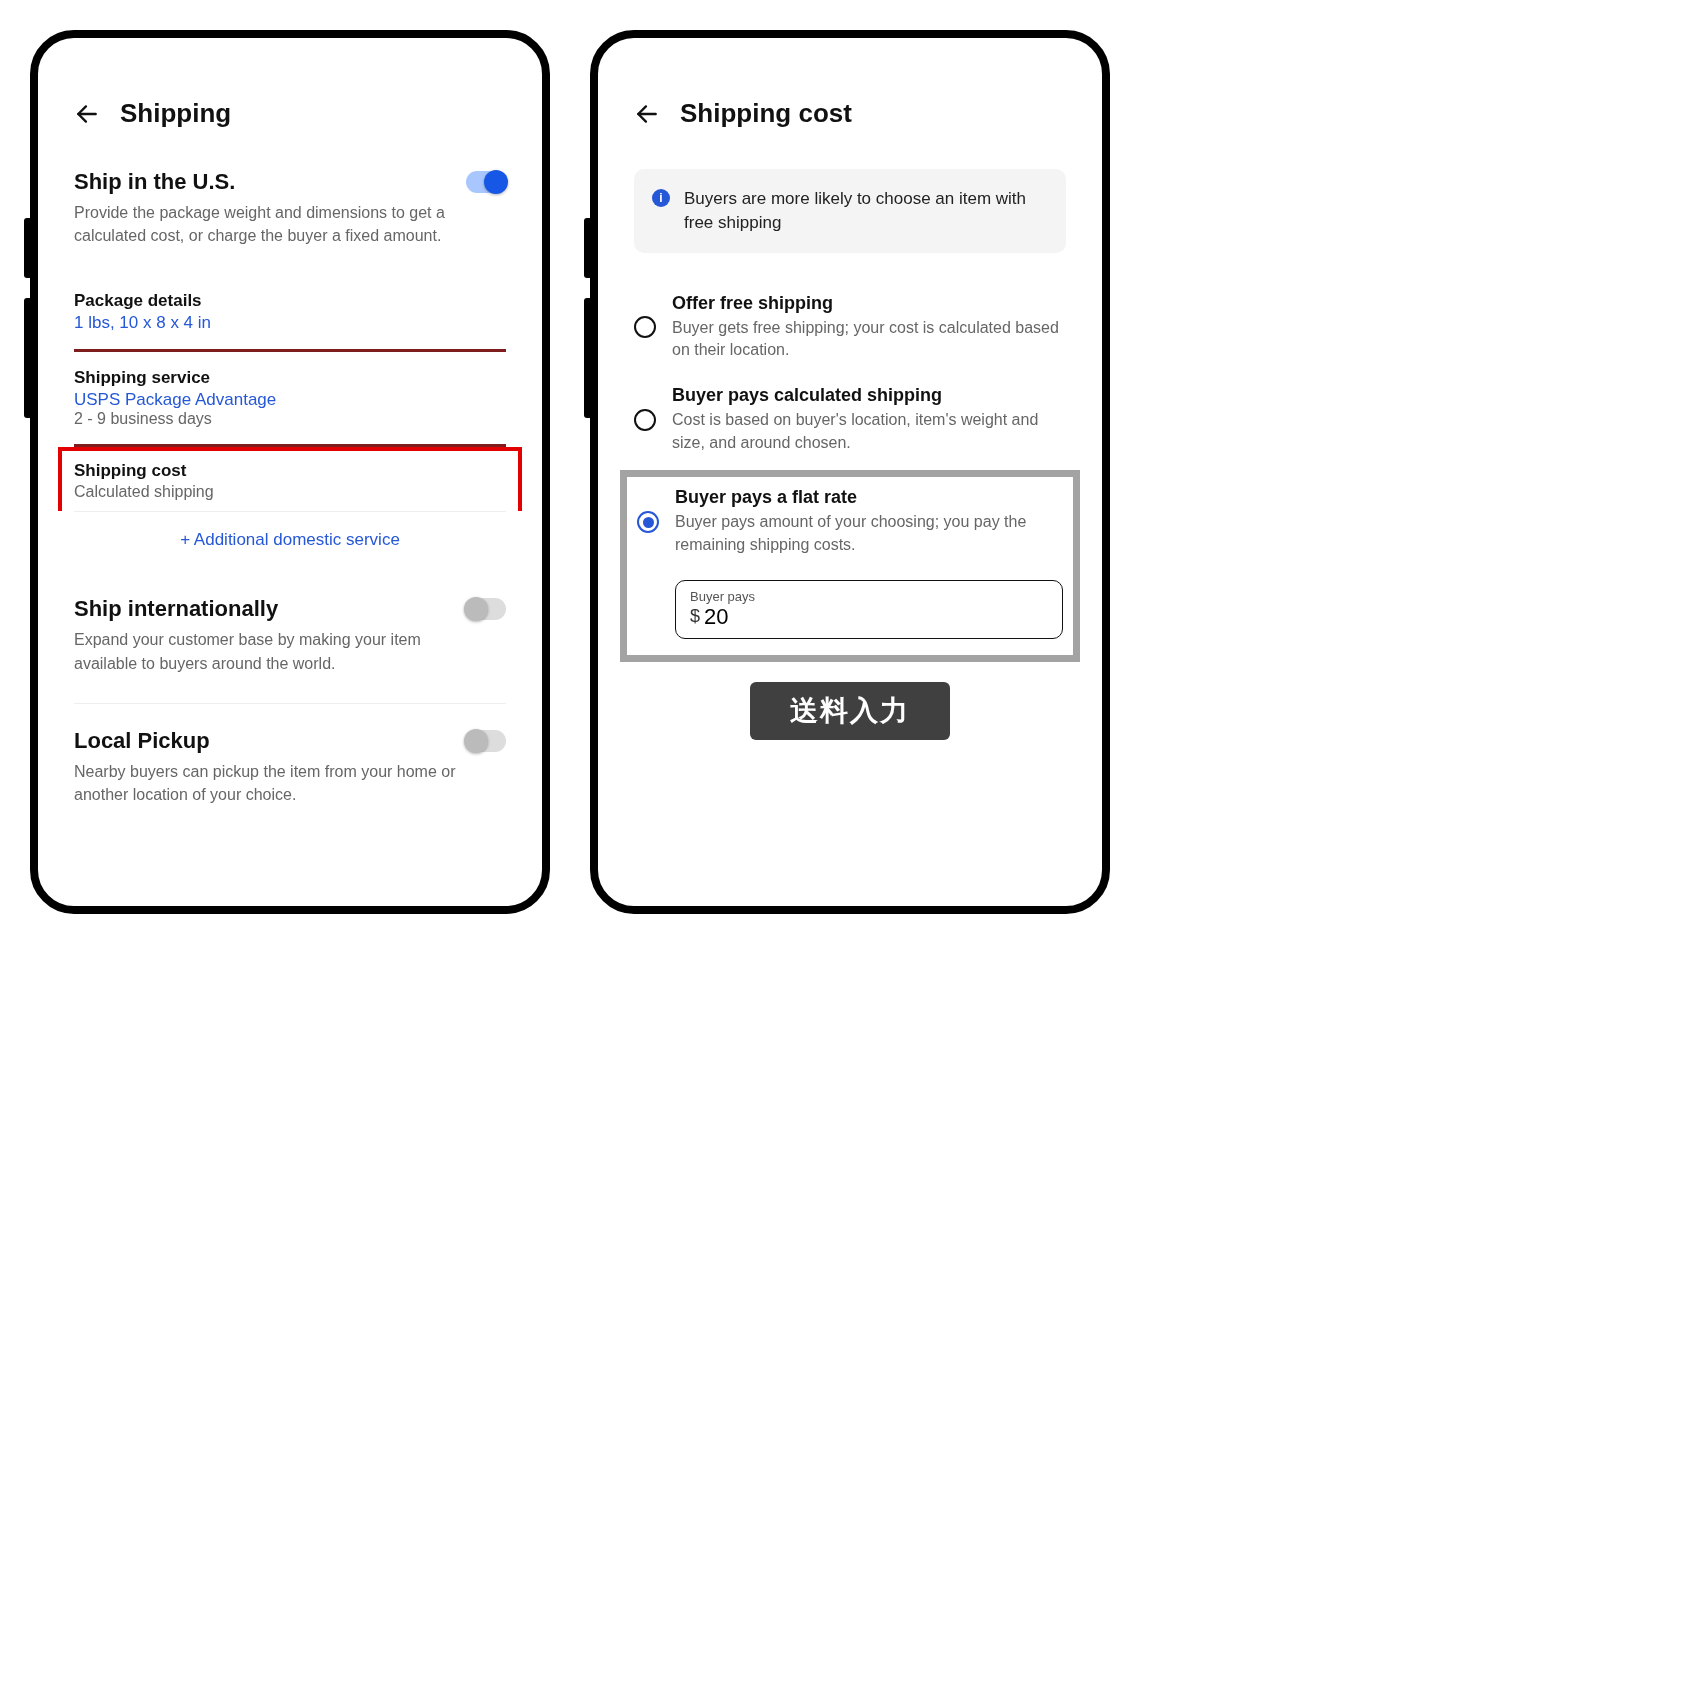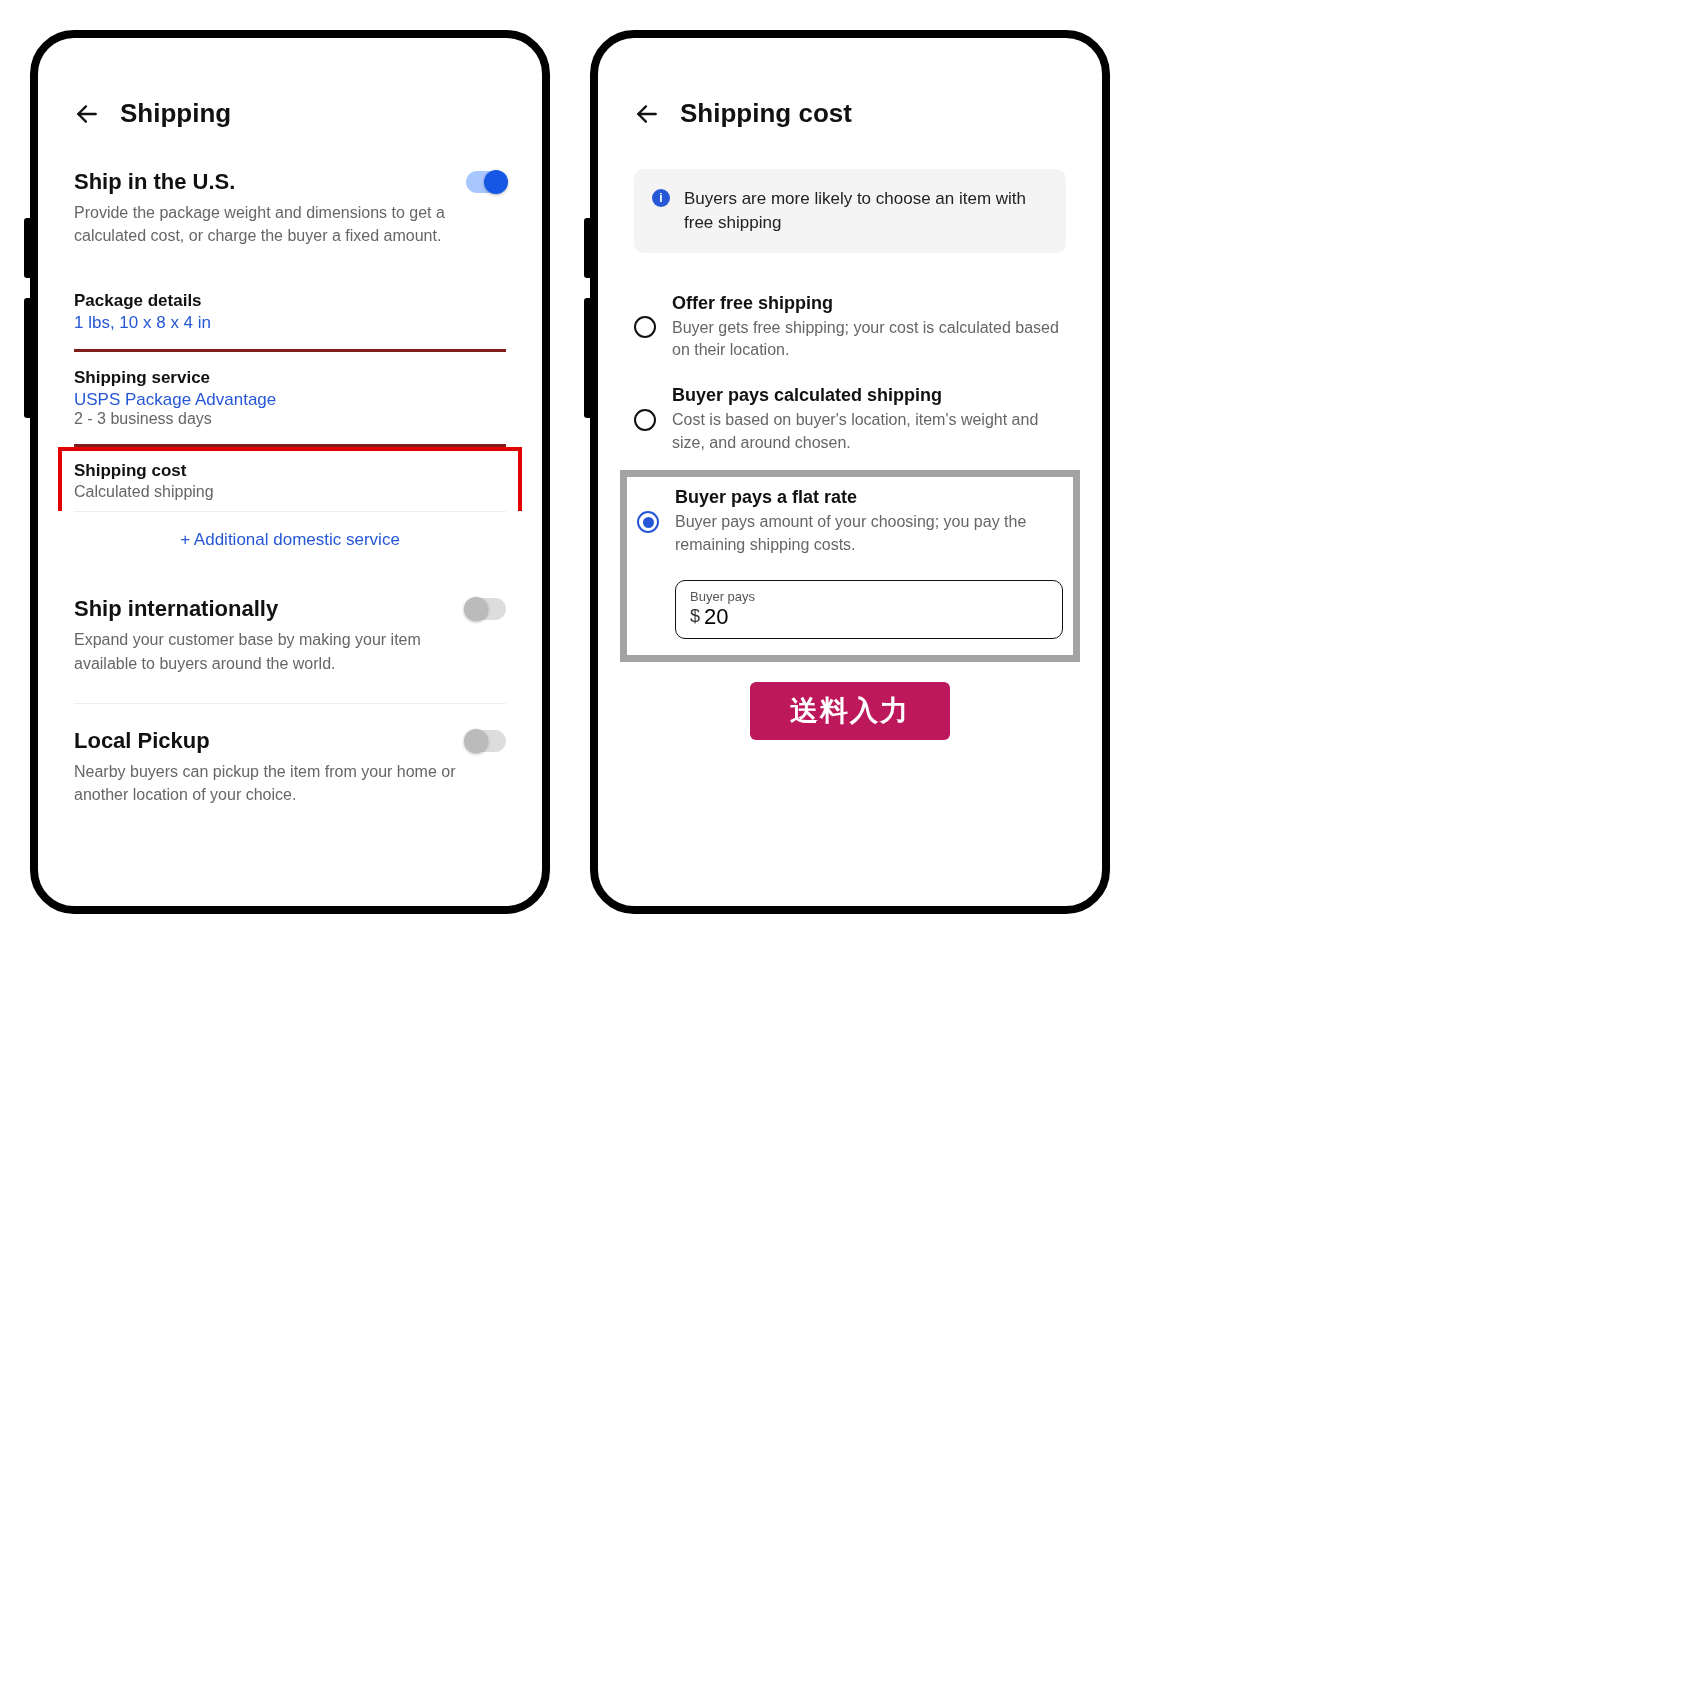--- a/index.html
+++ b/index.html
@@ -189,21 +189,21 @@
     margin-top: 12px;
     margin-left: 38px;
   }
   .input-label { font-size: 13px; color: #555; }
   .input-row { display: flex; align-items: center; gap: 4px; }
   .input-currency { font-size: 18px; color: #333; }
   .input-value { font-size: 22px; color: #000000; }
   .callout {
     margin: 20px auto 0 auto;
     width: 200px;
-    background: #be185d;
+    background: #404040;
     color: #fff;
     text-align: center;
     font-size: 28px;
     font-weight: 600;
     padding: 10px 0;
     border-radius: 6px;
     letter-spacing: 2px;
   }
 </style>
 </head>
@@ -233,21 +233,21 @@
     </div>
 
     <div class="row">
       <div class="row-label">Package details</div>
       <div class="row-value">1 lbs, 10 x 8 x 4 in</div>
     </div>
 
     <div class="row">
       <div class="row-label">Shipping service</div>
       <div class="row-value">USPS Package Advantage</div>
-      <div class="row-sub">2 - 3 business days</div>
+      <div class="row-sub">2 - 9 business days</div>
     </div>
 
     <div class="row highlight-red" style="border-bottom:none;">
       <div class="row-label">Shipping cost</div>
       <div class="row-sub">Calculated shipping</div>
     </div>
     <div style="height:1px;background:#eee;"></div>
 
     <div class="add-link">+ Additional domestic service</div>
 

